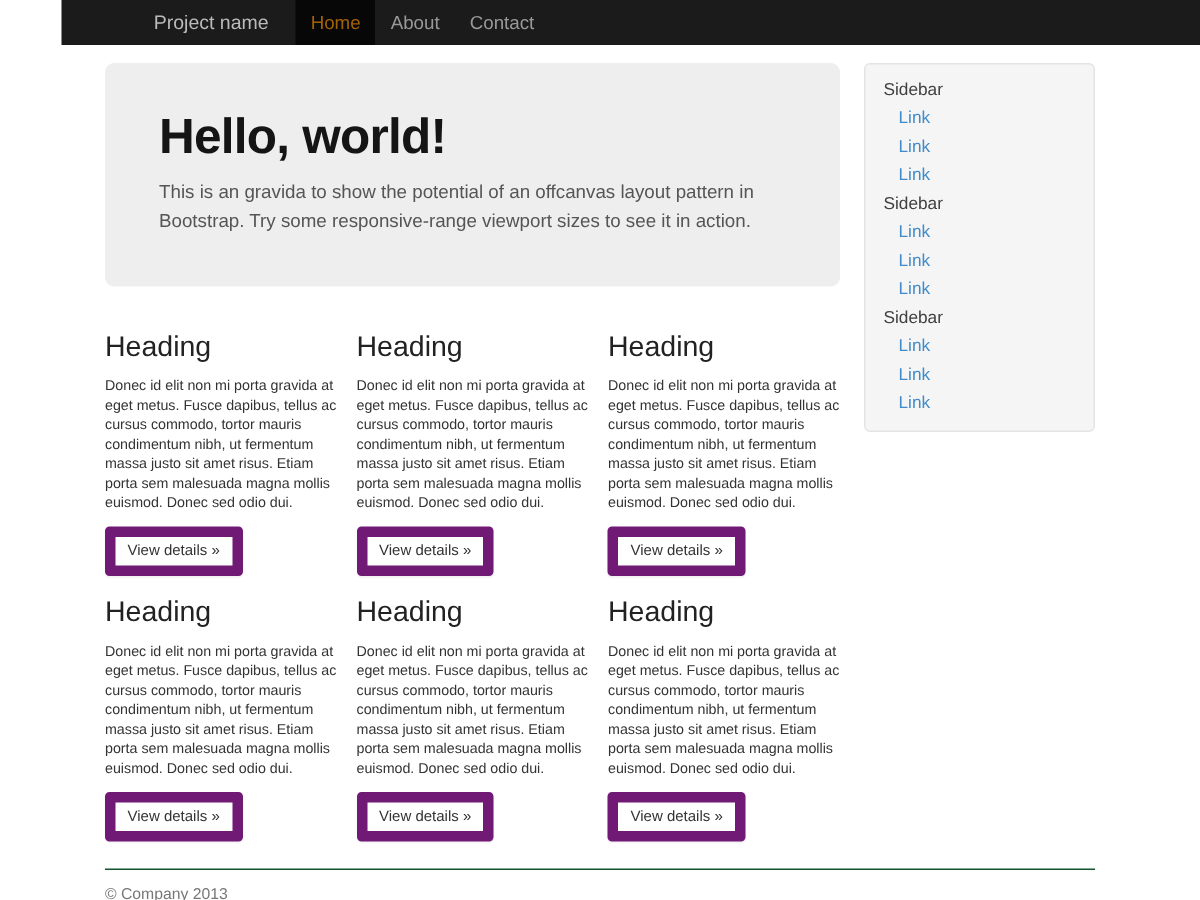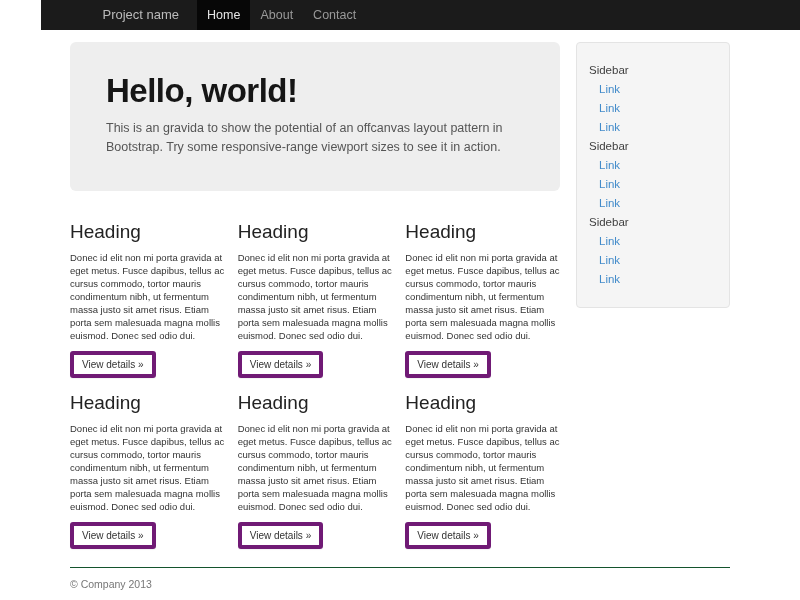--- a/index.html
+++ b/index.html
@@ -19,21 +19,21 @@
     display: flex; align-items: stretch;
   }
   .brand {
     color: #bbbbbb; font-size: 13px; line-height: 30px;
     padding: 0 18px 0 12px; text-decoration: none; cursor: pointer;
   }
   .nav-item {
     color: #999999; font-size: 12.5px; line-height: 30px;
     padding: 0 10px; cursor: pointer;
   }
-  .nav-item.active { background: #070707; color: #e5e5e5; }
+  .nav-item.active { background: #070707; color: #a16207; }
 
   
   .container {
     width: 660px; margin: 0 auto; padding-top: 12px;
     display: flex; gap: 16px;
   }
   .main { width: 490px; }
   .sidebar-col { width: 154px; }
 
   
@@ -54,29 +54,29 @@
   .card { width: 158px; }
   .card h2 {
     margin: 14px 0 8px; font-size: 19px; line-height: 22px;
     font-weight: 500; color: #222222;
   }
   .card p {
     margin: 0 0 9px; font-size: 9.5px; line-height: 13px; color: #333333;
   }
   .btn {
     display: inline-block; font-size: 10px; line-height: 11px; color: #333333;
-    background: #ffffff; border: 4px solid #701a75; border-radius: 3px;
+    background: #ffffff; border: 7px solid #701a75; border-radius: 3px;
     padding: 4px 8px; text-decoration: none; cursor: pointer;
     box-shadow: 0 1px 1px rgba(0,0,0,0.05);
   }
 
   
   .well {
     background: #f5f5f5; border: 1px solid #e4e4e4; border-radius: 4px;
-    padding: 18px 0;
+    padding: 8px 0;
   }
   .sb-header {
     font-size: 11.5px; line-height: 11px; color: #404040;
     padding: 4px 12px;
   }
   .sb-link {
     display: block; font-size: 11.5px; line-height: 11px; color: #428bca;
     padding: 4px 12px 4px 22px; text-decoration: none; cursor: pointer;
   }
 

